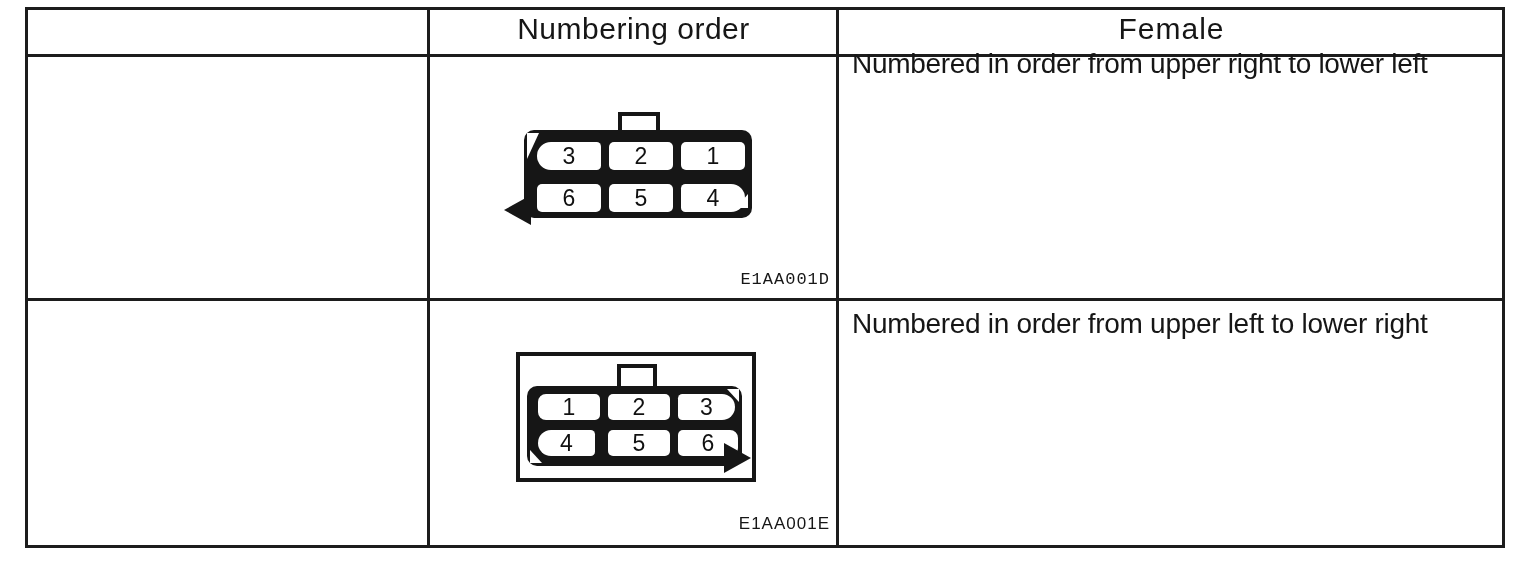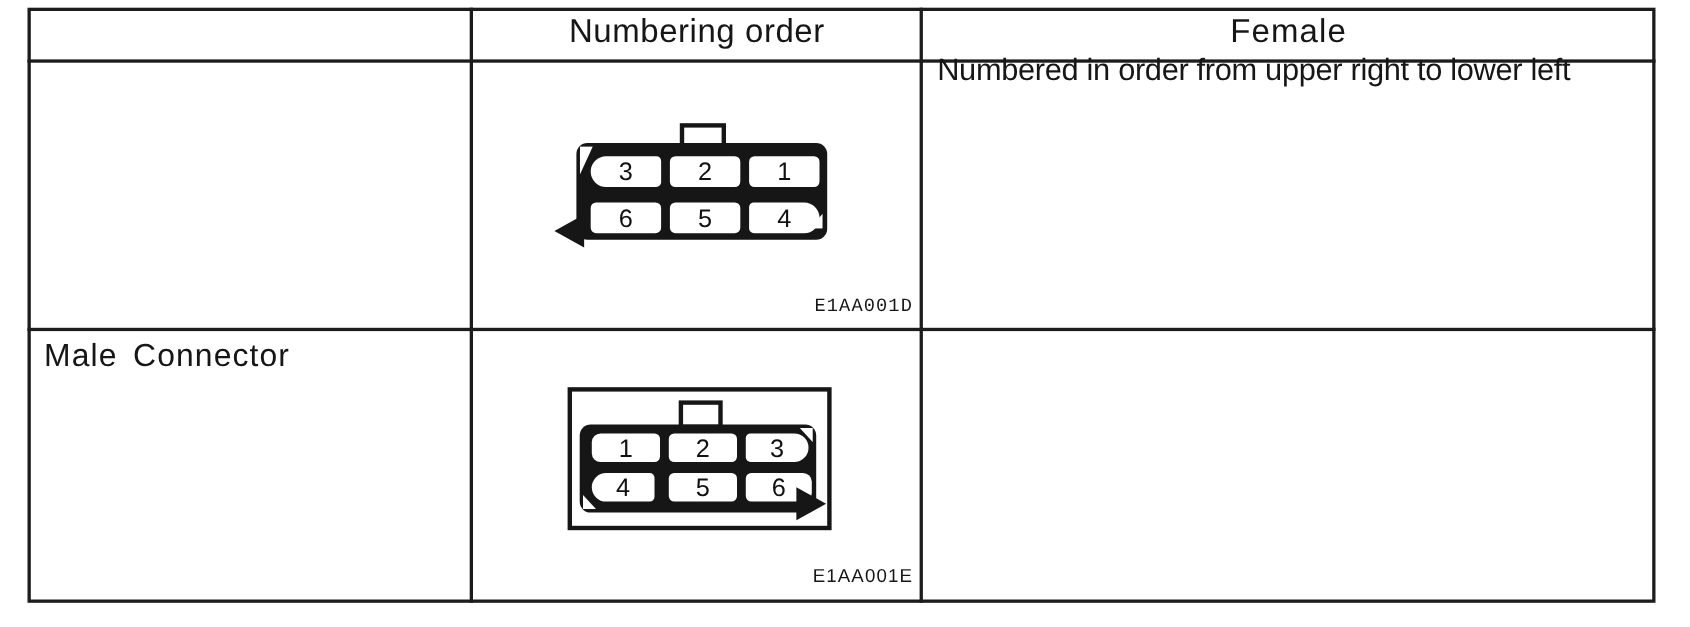--- a/index.html
+++ b/index.html
@@ -91,21 +91,21 @@
       <div class="pin pf pf2">2</div>
       <div class="pin pf pf1">1</div>
       <div class="pin pf row2 pf6">6</div>
       <div class="pin pf row2 pf5">5</div>
       <div class="pin pf row2 pf4">4</div>
       <div class="wedge w-br"></div>
     </div>
     <div class="arrow arrow-l"></div>
   </div>
 
-  <div class="rowlabel rl2">Male Connector</div>
+  <div class="remark rm2">Numbered in order from upper left to lower right</div>
   <div class="caption cap2">E1AA001E</div>
 
   <div class="fig fig-male">
     <div class="shroud"></div>
     <div class="tab tab-m"></div>
     <div class="bodyblk band-m">
       <div class="wedge w-tr"></div>
       <div class="pin pm pm1">1</div>
       <div class="pin pm pm2">2</div>
       <div class="pin pm pm3">3</div>

